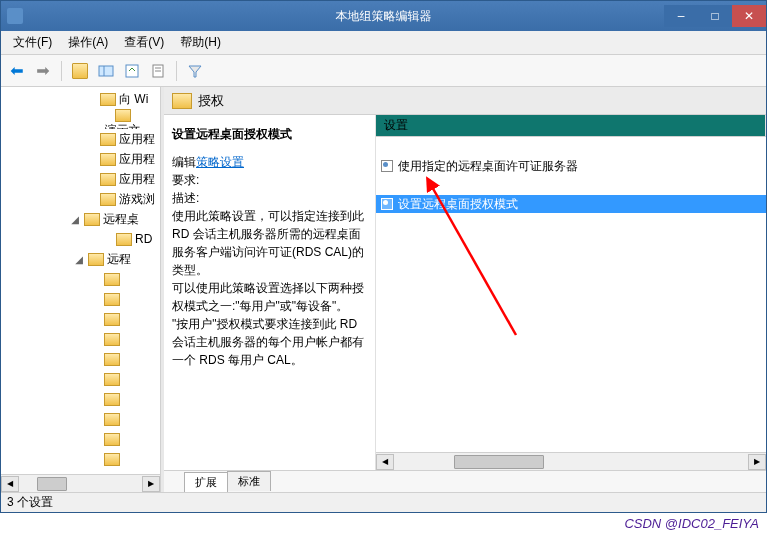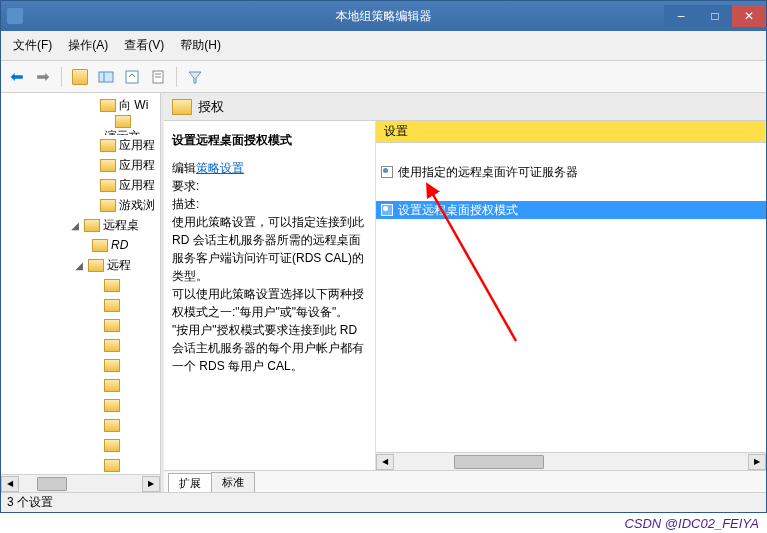--- a/index.html
+++ b/index.html
@@ -6,21 +6,21 @@
 body { background: #fff; width: 767px; height: 533px; overflow: hidden; position: relative; }
 .window { width: 767px; height: 513px; border: 1px solid #2c5a8c; background: #fff; display: flex; flex-direction: column; }
 .titlebar { height: 30px; background: linear-gradient(#4a7db8, #3a6da8); display: flex; align-items: center; position: relative; }
 .titlebar-icon { width: 16px; height: 16px; margin: 0 6px; background: #5a8fc8; border-radius: 2px; }
 .titlebar-text { position: absolute; left: 50%; transform: translateX(-50%); color: #fff; font-size: 12px; }
 .titlebar-btns { margin-left: auto; display: flex; }
 .titlebar-btn { width: 34px; height: 22px; display: flex; align-items: center; justify-content: center; color: #fff; cursor: pointer; }
 .tb-min { background: #3a6da8; }
 .tb-max { background: #3a6da8; }
 .tb-close { background: #c75050; }
-.menubar { height: 30px; background: #f0f0f0; border-bottom: 1px solid #d0d0d0; display: flex; align-items: center; padding: 0 4px; }
+.menubar { height: 24px; background: #f0f0f0; border-bottom: 1px solid #d0d0d0; display: flex; align-items: center; padding: 0 4px; }
 .menu-item { padding: 2px 8px; cursor: pointer; }
 .toolbar { height: 32px; background: #f7f7f7; border-bottom: 1px solid #d0d0d0; display: flex; align-items: center; padding: 0 4px; gap: 2px; }
 .tool-btn { width: 24px; height: 24px; display: flex; align-items: center; justify-content: center; cursor: pointer; border: 1px solid transparent; }
 .tool-sep { width: 1px; height: 20px; background: #d0d0d0; margin: 0 4px; }
 .arrow-left { color: #0078d7; font-size: 16px; }
 .arrow-right { color: #888; font-size: 16px; }
 .icon-box { width: 16px; height: 16px; }
 .folder-ico { background: linear-gradient(#ffe9a8, #f0c04a); border: 1px solid #c89b2e; border-radius: 1px; }
 .body-area { flex: 1; display: flex; overflow: hidden; }
 .tree-panel { width: 160px; border-right: 1px solid #d0d0d0; display: flex; flex-direction: column; position: relative; }
@@ -37,31 +37,31 @@
 .header-bar { height: 28px; background: #ebebeb; border-bottom: 1px solid #d0d0d0; display: flex; align-items: center; padding: 0 8px; gap: 6px; }
 .header-fold { width: 20px; height: 16px; background: linear-gradient(#ffe9a8, #f0c04a); border: 1px solid #c89b2e; }
 .header-title { font-size: 13px; }
 .content-row { flex: 1; display: flex; overflow: hidden; }
 .desc-panel { width: 212px; padding: 10px 8px; border-right: 1px solid #e0e0e0; overflow: hidden; line-height: 1.5; }
 .desc-title { font-weight: bold; margin-bottom: 10px; }
 .desc-link { color: #0066cc; text-decoration: underline; cursor: pointer; }
 .desc-para { }
 .list-panel { flex: 1; display: flex; flex-direction: column; position: relative; }
 .list-header { height: 22px; border-bottom: 1px solid #d0d0d0; display: flex; align-items: center; }
-.col-header { padding: 0 8px; border-right: 1px solid #e0e0e0; height: 100%; display: flex; align-items: center; background: #fde047; }
+.col-header { padding: 0 8px; border-right: 1px solid #e0e0e0; height: 100%; display: flex; align-items: center; background: #0f766e; }
 .list-body { flex: 1; overflow: hidden; }
 .list-row { height: 18px; display: flex; align-items: center; padding: 0 4px; cursor: pointer; white-space: nowrap; margin-top: 20px; }
 .list-row.selected { background: #3399ff; color: #fff; }
 .row-icon { width: 14px; height: 14px; margin-right: 4px; flex-shrink: 0; position: relative; }
 .row-icon::before { content: ""; position: absolute; inset: 1px; border: 1px solid #888; background: #fff; }
 .row-icon::after { content: ""; position: absolute; left: 3px; top: 3px; width: 5px; height: 5px; background: #5a8fc8; border-radius: 50%; }
 .list-row.selected .row-icon::before { border-color: #fff; background: rgba(255,255,255,0.3); }
 .list-row.selected .row-icon::after { background: #fff; }
 .list-scrollbar-h { height: 18px; background: #f0f0f0; border-top: 1px solid #d0d0d0; display: flex; align-items: center; }
-.tabs-row { height: 22px; display: flex; align-items: center; border-top: 1px solid #d0d0d0; padding-left: 4px; background: #f7f7f7; }
+.tabs-row { height: 22px; display: flex; align-items: flex-start; border-top: 1px solid #d0d0d0; padding-left: 20px; background: #f7f7f7; }
 .tab { padding: 2px 10px; border: 1px solid #b0b0b0; border-bottom: none; background: #f0f0f0; margin-right: -1px; cursor: pointer; font-size: 11px; }
 .tab.active { background: #fff; position: relative; top: 1px; }
 .statusbar { height: 20px; background: #f0f0f0; border-top: 1px solid #d0d0d0; display: flex; align-items: center; padding: 0 6px; font-size: 11px; }
 .footer-wm { position: absolute; bottom: 2px; right: 8px; color: #4c1d95; font-size: 13px; font-style: italic; pointer-events: none; }
 .arrow-annot { position: absolute; pointer-events: none; }
 </style>
 </head>
 <body>
 
 <div class="window">
@@ -151,21 +151,21 @@
           <div class="tree-item" style="padding-left: 84px;">
             <span class="exp"></span>
             <span class="fold"></span>
             <span class="label">游戏浏</span>
           </div>
           <div class="tree-item" style="padding-left: 68px;">
             <span class="exp">◢</span>
             <span class="fold"></span>
             <span class="label">远程桌</span>
           </div>
-          <div class="tree-item" style="padding-left: 76px; font-style: italic;">
+          <div class="tree-item" style="padding-left: 100px;">
             <span class="exp"></span>
             <span class="fold"></span>
             <span class="label">RD</span>
           </div>
           <div class="tree-item" style="padding-left: 72px;">
             <span class="exp">◢</span>
             <span class="fold"></span>
             <span class="label">远程</span>
           </div>
           <div class="tree-item" style="padding-left: 88px;">

